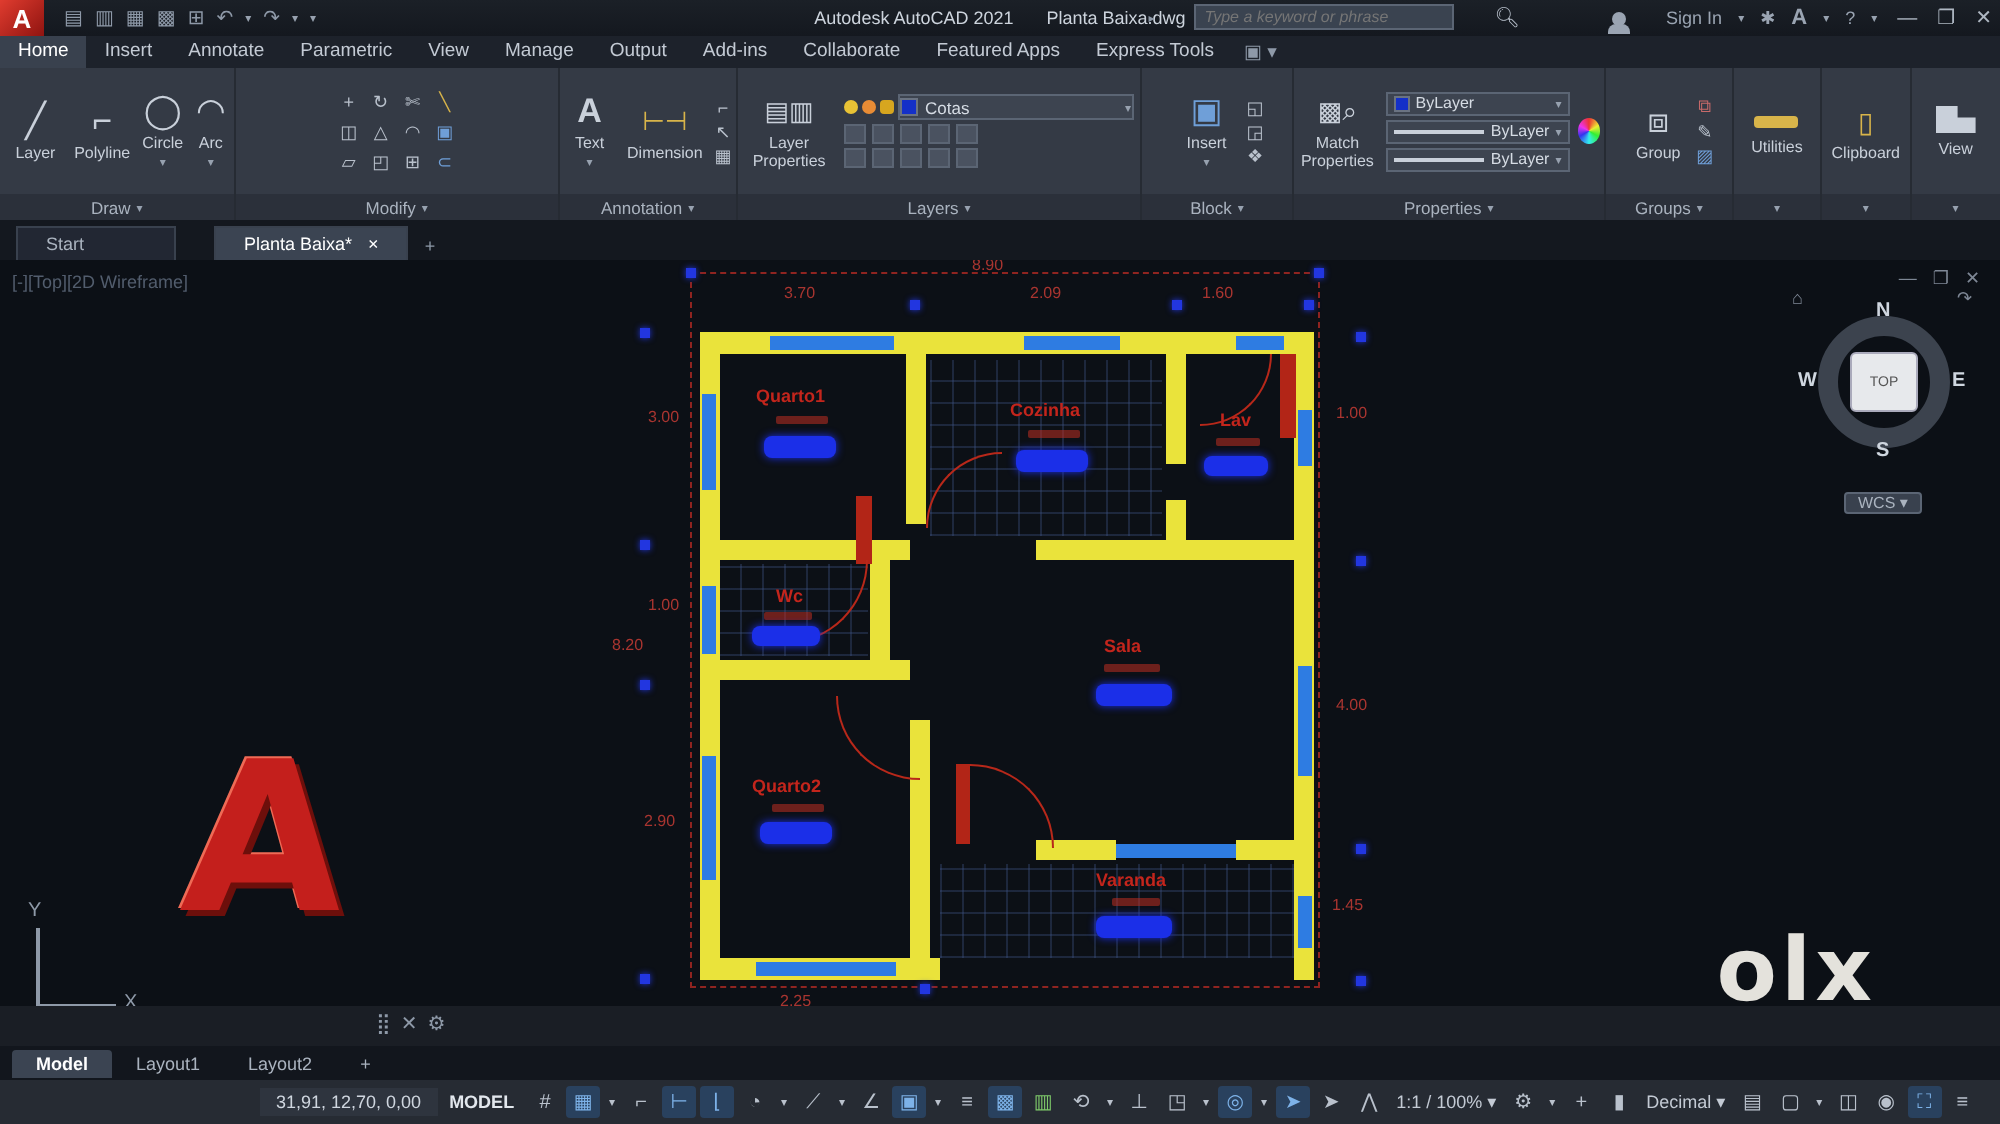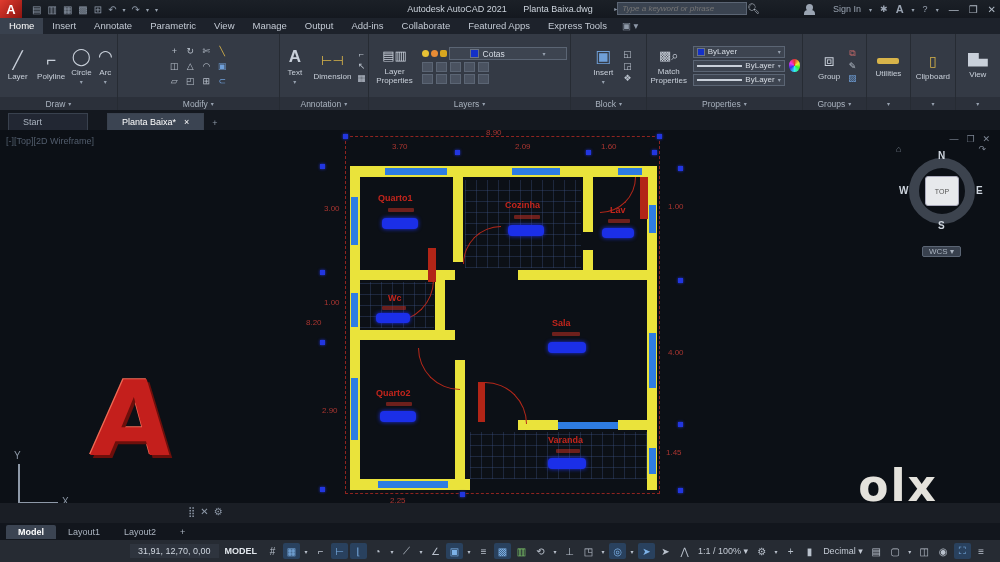--- a/index.html
+++ b/index.html
@@ -10,25 +10,25 @@
 
   
   #titlebar { position:absolute; left:0; top:0; width:1000px; height:18px;
     background:linear-gradient(#1b2027,#14181f); display:flex; align-items:center; color:#b7bfca; font-size:9px; }
   .acad-logo { width:22px; height:18px; background:linear-gradient(135deg,#e03c2f,#8f1410);
     color:#fff; font-weight:bold; font-size:13px; display:flex; align-items:center; justify-content:center; }
   .qat { display:flex; align-items:center; gap:6px; margin-left:10px; color:#8e99a8; font-size:10px; }
   .qat span { cursor:pointer; }
   .title-center { position:absolute; left:0; right:0; text-align:center; pointer-events:none; color:#cdd4dd; }
   .title-center b { font-weight:normal; margin-right:14px; }
-  .search-wrap { position:absolute; right:240px; top:2px; display:flex; align-items:center; gap:0; }
+  .search-wrap { position:absolute; right:240px; top:2px; display:flex; align-items:center; gap:20px; }
   .search-wrap input { width:130px; height:13px; background:#3a4350; border:1px solid #5b6574;
     color:#cfd6df; font-size:8px; font-style:italic; padding:0 4px; }
   .tb-right { position:absolute; right:4px; top:0; height:18px; display:flex; align-items:center; gap:8px; color:#9aa4b2; font-size:9px; }
-  .signin { display:flex; align-items:flex-start; gap:20px;padding-left:21px; }
+  .signin { display:flex; align-items:center; gap:20px;padding-left:21px; }
   .avatar-dot { width:7px; height:7px; border-radius:50%; background:#9aa4b2; position:relative; }
   .avatar-dot:after { content:""; position:absolute; left:-2px; top:6px; width:11px; height:5px; border-radius:4px 4px 0 0; background:#9aa4b2; }
   .winbtn { font-size:10px; color:#aeb7c2; margin-left:2px; }
 
   
   #menubar { position:absolute; left:0; top:18px; width:1000px; height:16px; background:#1d222b;
     display:flex; align-items:flex-start; color:#c3cad4; font-size:9.5px; }
   .mtab { padding:2px 9px 3px; cursor:pointer; white-space:nowrap; }
   .mtab.active { background:#39414e; color:#fff; }
   .mtab-extra { color:#8e99a8; padding:2px 6px 3px; }
@@ -45,21 +45,21 @@
   .caret { font-size:6px; color:#97a1af; }
   .migrid { display:grid; grid-template-columns:repeat(4,15px); grid-auto-rows:14px; gap:1px; }
   .mi { font-size:9px; color:#b9c1cc; display:flex; align-items:center; justify-content:center; cursor:pointer; }
   .mini-col { display:flex; flex-direction:column; gap:2px; }
   .layer-rows { display:flex; flex-direction:column; gap:2px; }
   .layer-top { display:flex; align-items:center; gap:2px; }
   .bulb { width:7px; height:7px; border-radius:50%; background:#e8c235; display:inline-block; }
   .lock { width:7px; height:7px; background:#d7a61f; display:inline-block; border-radius:2px; }
   .swatch { width:9px; height:9px; background:#1430c8; border:1px solid #6a7382; display:inline-block; }
   .layer-combo { display:flex; align-items:center; gap:4px; background:#3d4document4; background:#3d4450; border:1px solid #5b6574;
-    height:13px; padding:0 20px; width:118px; color:#d6dce4; font-size:8.5px; justify-content:space-between; }
+    height:13px; padding:0 0; width:118px; color:#d6dce4; font-size:8.5px; justify-content:space-between; }
   .icon-strip { display:flex; gap:3px; }
   .small-sq { width:11px; height:10px; background:#4a5260; border:1px solid #5b6574; display:inline-block; }
   .prop-row { display:flex; align-items:center; gap:3px; background:#3d4450; border:1px solid #5b6574;
     height:12px; padding:0 3px; width:92px; color:#d6dce4; font-size:8px; }
   .prop-line { flex:1; height:2px; background:#c9d0da; }
   .colorwheel { width:13px; height:13px; border-radius:50%;
     background:conic-gradient(#e33,#ee3,#3e3,#3ee,#33e,#e3e,#e33); }
 
   
   #filetabs { position:absolute; left:0; top:110px; width:1000px; height:20px; background:#14181f;

